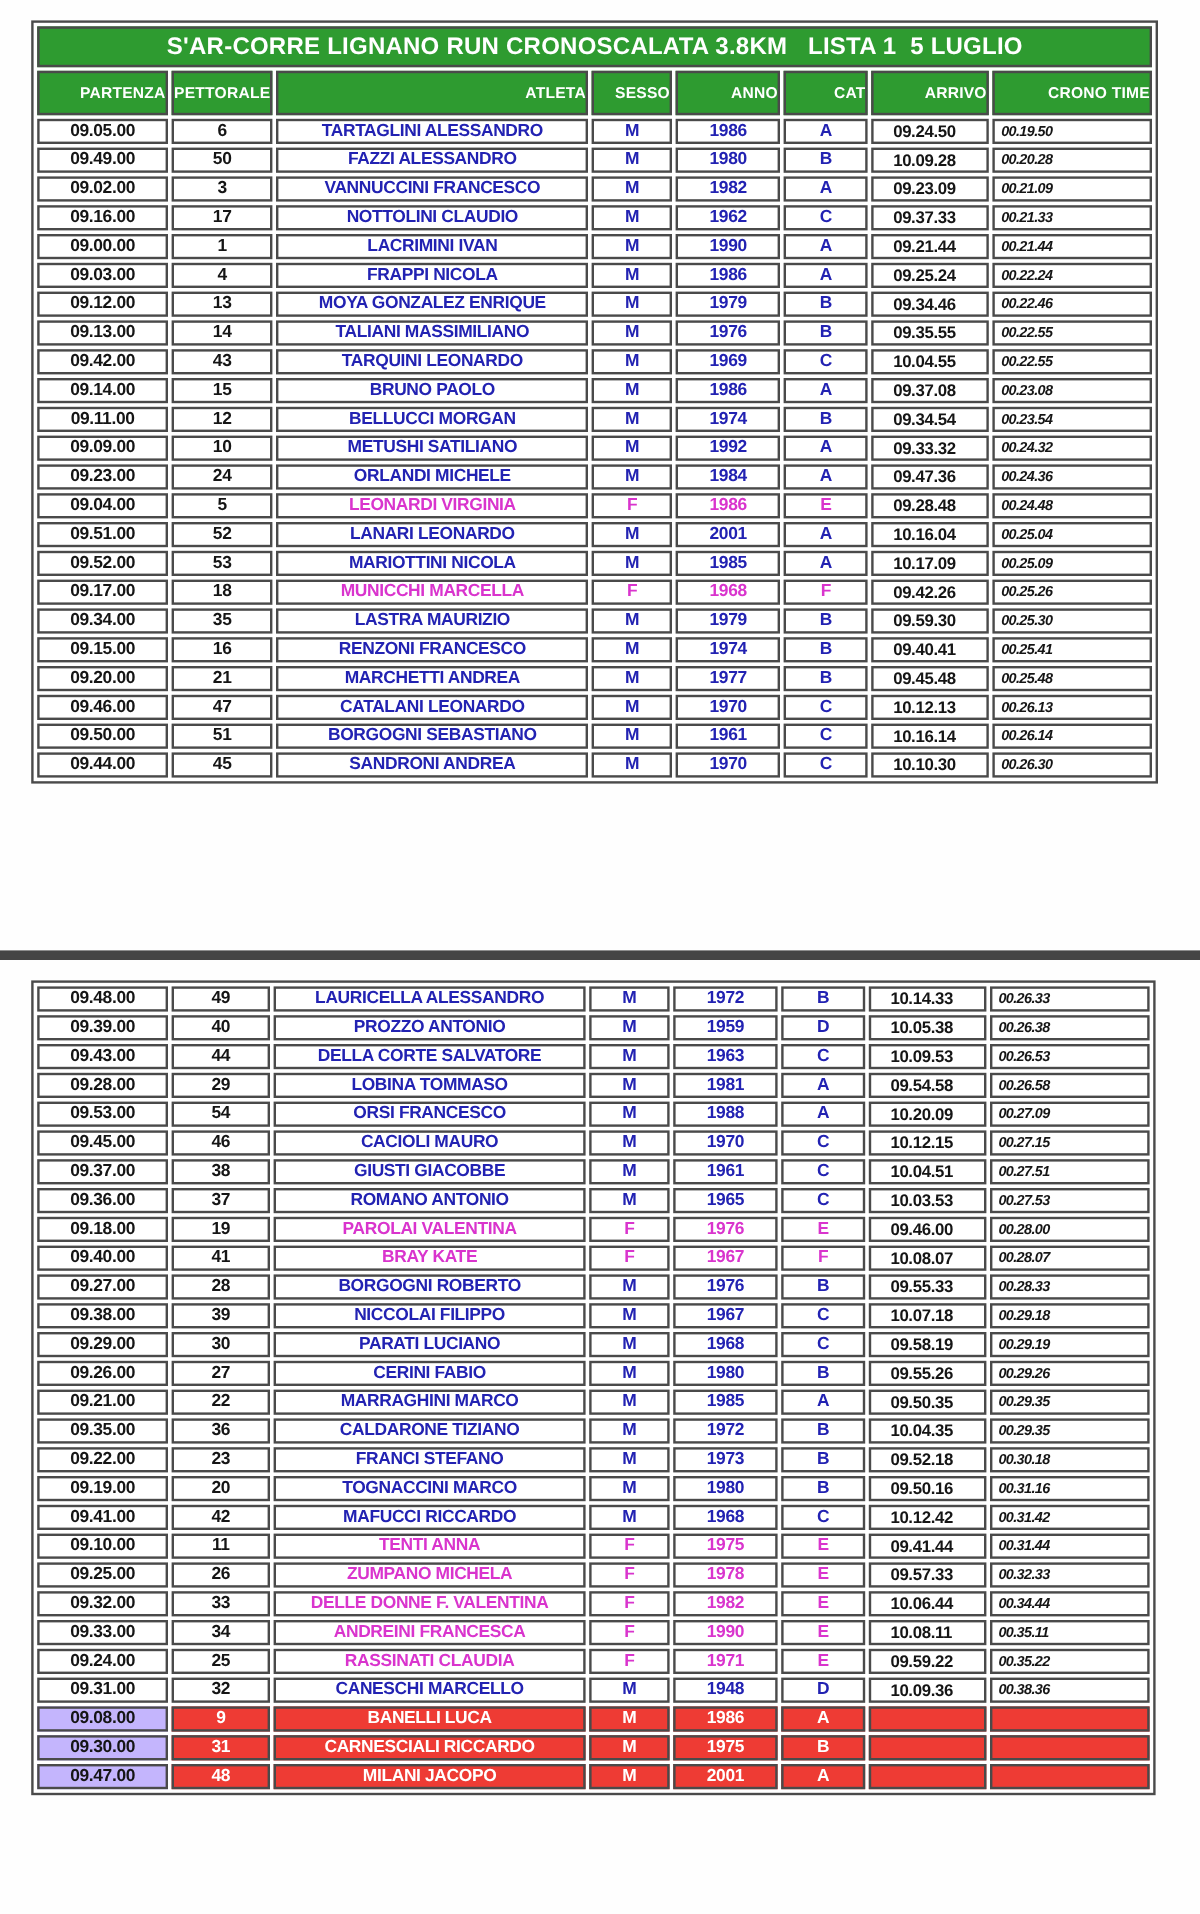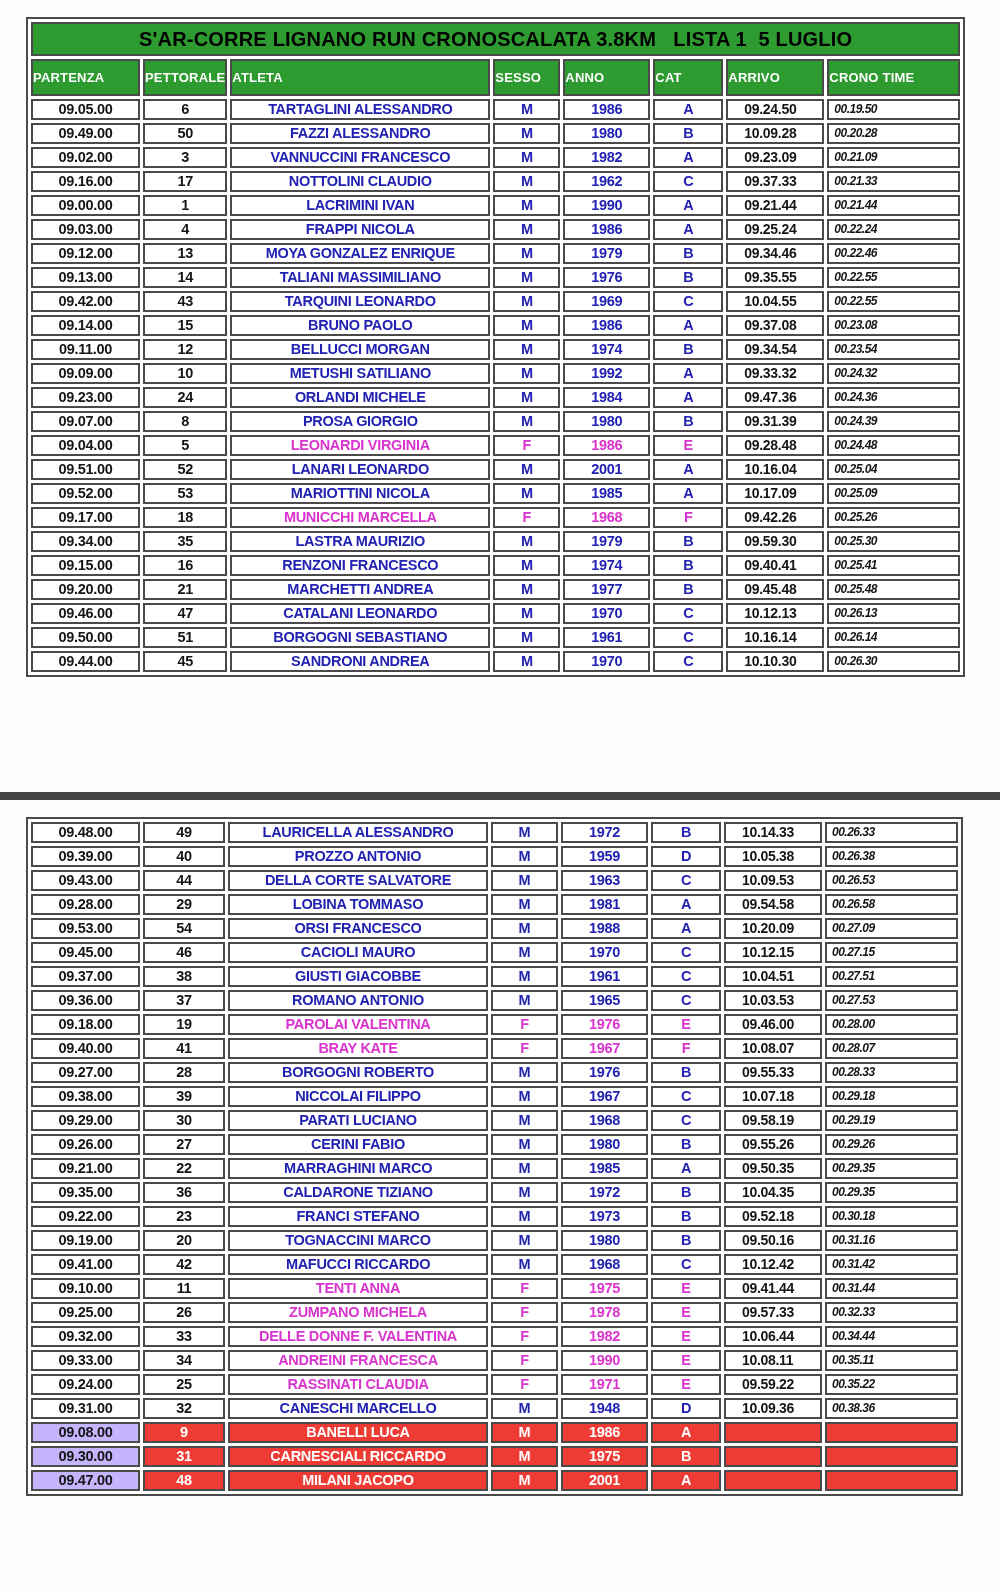--- a/index.html
+++ b/index.html
@@ -19,35 +19,35 @@
     background:#ffffff;
     border:2px solid #4a4a4a;
   }
   table.t1 { left:26px; top:17px; }
   table.t2 { left:26px; top:817px; }
 
   td, th { border:2px solid #4a4a4a; overflow:hidden; white-space:nowrap; }
 
   .title-cell {
     background:var(--green);
-    color:#000000;
+    color:#ffffff;
     font-weight:bold;
     font-size:20px;
     text-align:center;
     height:34px;
     white-space:pre;
     letter-spacing:0.2px;
   }
   th.hdr {
     background:var(--green);
     color:#ffffff;
     font-weight:bold;
     font-size:13px;
     height:37px;
-    text-align:left;
+    text-align:right;
     letter-spacing:0.2px;
     margin-top:30px;
   }
 
   tbody td {
     height:17.5px;
     line-height:17px;
     font-weight:bold;
     font-size:14.5px;
     letter-spacing:-0.3px;
@@ -227,30 +227,20 @@
         <tr>
           <td class="col-partenza">09.23.00</td>
           <td class="col-pettorale">24</td>
           <td class="col-atleta">ORLANDI MICHELE</td>
           <td class="col-sesso">M</td>
           <td class="col-anno">1984</td>
           <td class="col-cat">A</td>
           <td class="col-arrivo">09.47.36</td>
           <td class="col-crono">00.24.36</td>
         </tr>
-        <tr>
-          <td class="col-partenza">09.07.00</td>
-          <td class="col-pettorale">8</td>
-          <td class="col-atleta">PROSA GIORGIO</td>
-          <td class="col-sesso">M</td>
-          <td class="col-anno">1980</td>
-          <td class="col-cat">B</td>
-          <td class="col-arrivo">09.31.39</td>
-          <td class="col-crono">00.24.39</td>
-        </tr>
         <tr class="female">
           <td class="col-partenza">09.04.00</td>
           <td class="col-pettorale">5</td>
           <td class="col-atleta">LEONARDI VIRGINIA</td>
           <td class="col-sesso">F</td>
           <td class="col-anno">1986</td>
           <td class="col-cat">E</td>
           <td class="col-arrivo">09.28.48</td>
           <td class="col-crono">00.24.48</td>
         </tr>

